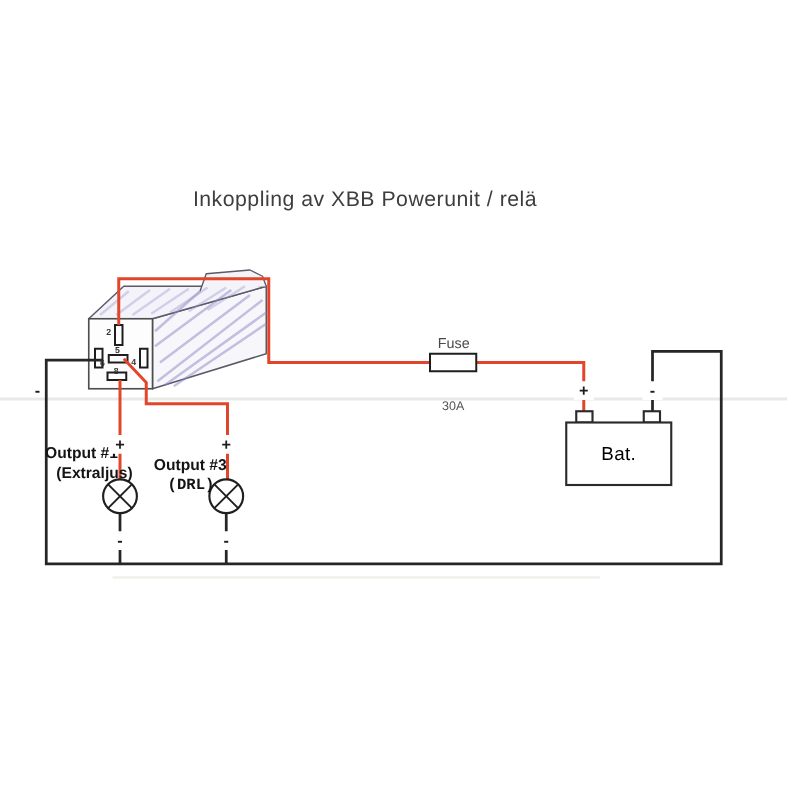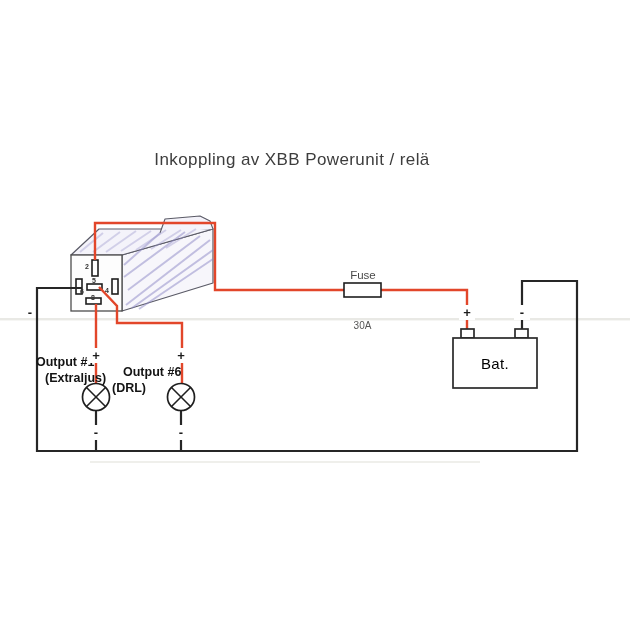--- a/index.html
+++ b/index.html
@@ -120,22 +120,22 @@
   <div class="lbl pol" style="left:459px;top:305px;">+</div>
   <div class="lbl pol" style="left:514px;top:305px;">-</div>
 
   <div class="lbl pol nobg" style="left:24px;top:305px;width:12px;">-</div>
 
   <div class="lbl out-name" style="left:36px;top:355px;">Output #1</div>
   <div class="lbl out-name" style="left:33px;top:371px;margin-left:12px;">(Extraljus)</div>
   <div class="lbl pol" style="left:88px;top:348px;">+</div>
   <div class="lbl pol" style="left:88px;top:425px;">-</div>
 
-  <div class="lbl out-name" style="left:123px;top:365px;">Output #6</div>
-  <div class="lbl out-name" style="left:112px;top:381px;">(DRL)</div>
+  <div class="lbl out-name" style="left:123px;top:365px;">Output #3</div>
+  <div class="lbl out-name" style="left:134px;top:381px;font-family:Liberation Mono, monospace;">(DRL)</div>
   <div class="lbl pol" style="left:173px;top:348px;">+</div>
   <div class="lbl pol" style="left:173px;top:425px;">-</div>
 
   <div class="lbl pin-digit" style="left:85px;top:263px;">2</div>
   <div class="lbl pin-digit" style="left:80px;top:288px;">6</div>
   <div class="lbl pin-digit" style="left:92px;top:277px;">5</div>
   <div class="lbl pin-digit" style="left:105px;top:287px;">4</div>
   <div class="lbl pin-digit" style="left:91px;top:294px;">8</div>
 </div>
 

